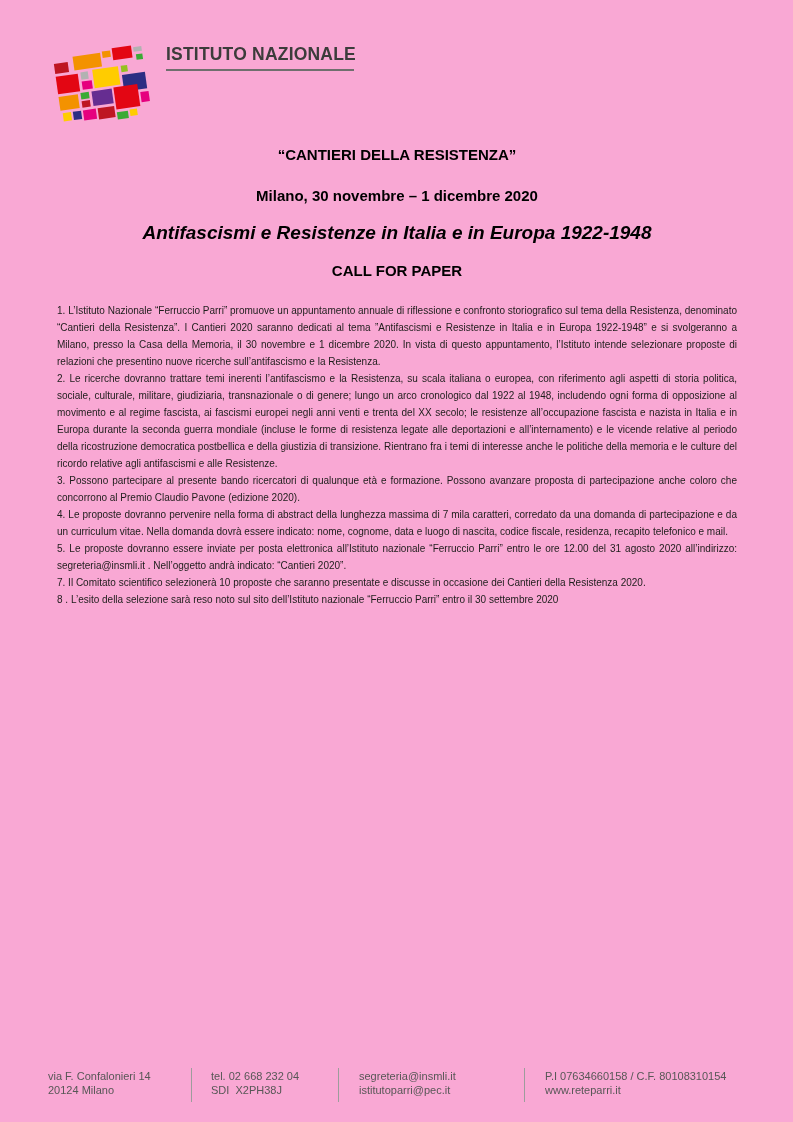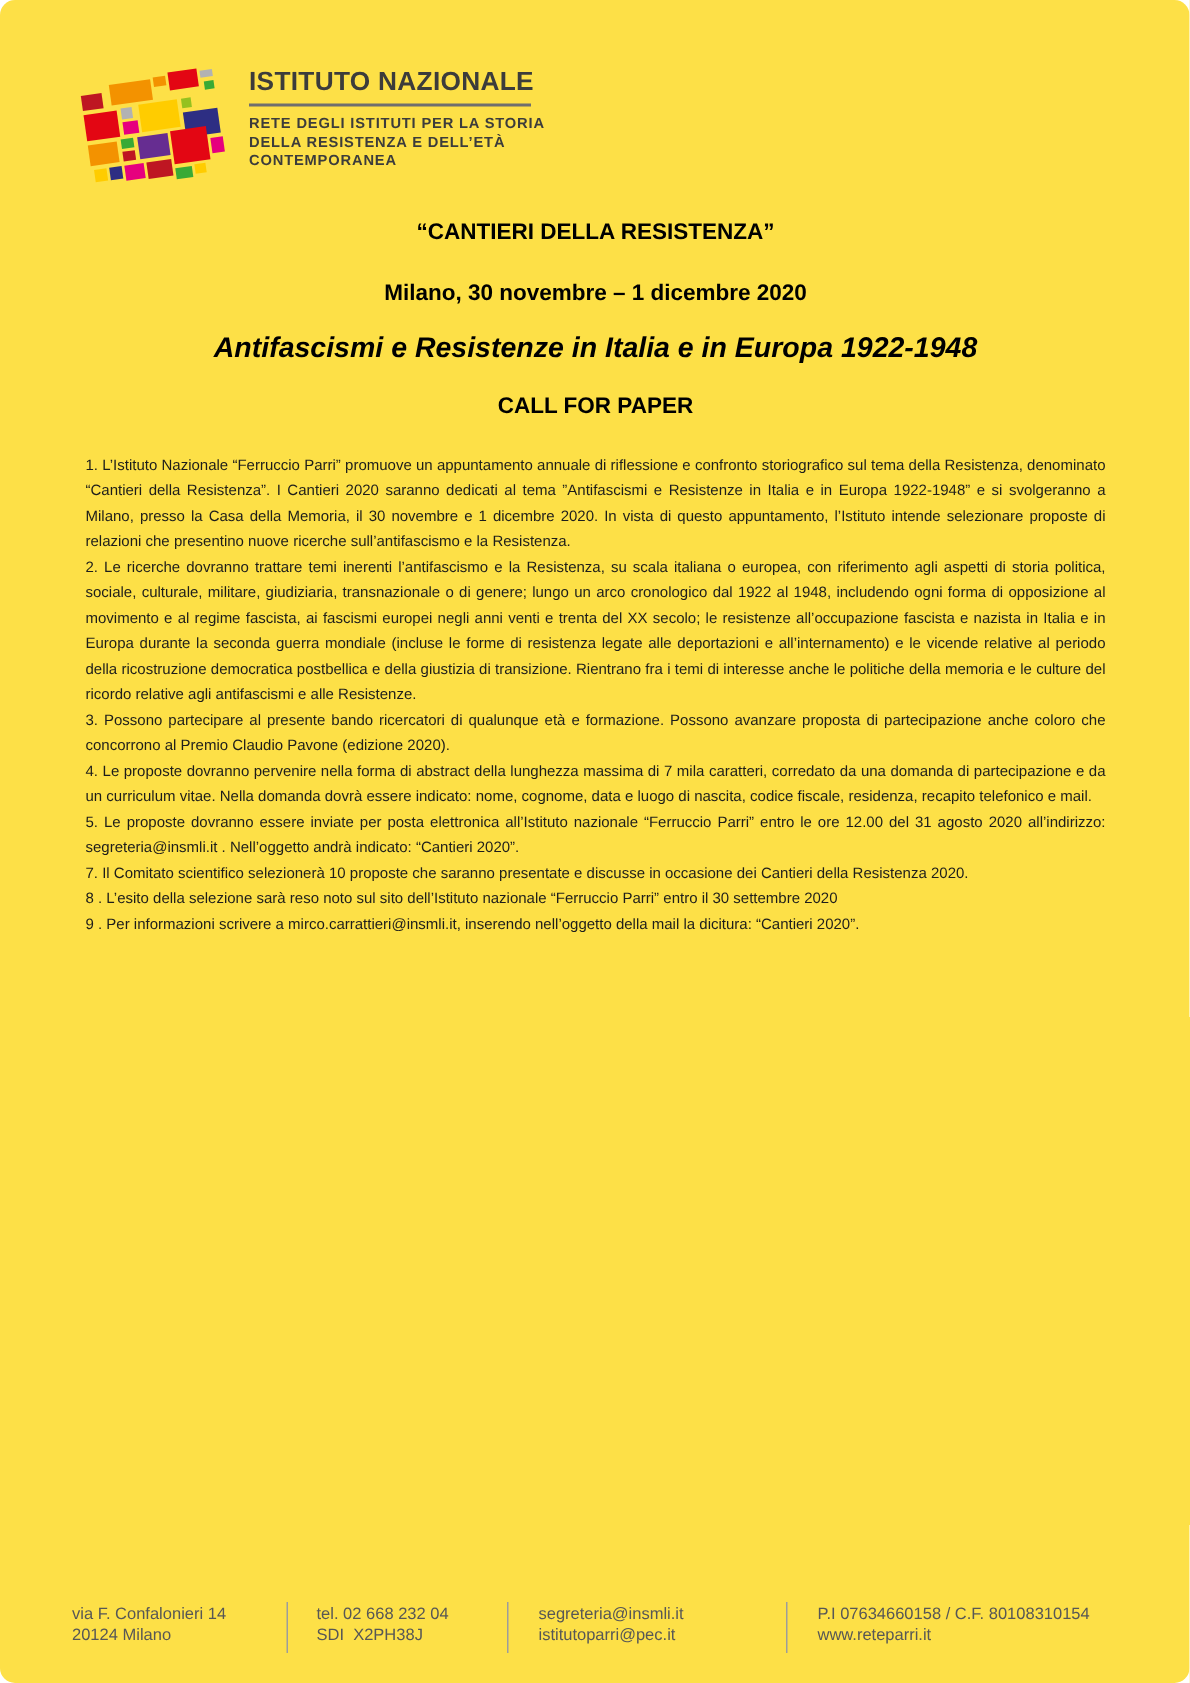--- a/index.html
+++ b/index.html
@@ -1,23 +1,22 @@
 <!DOCTYPE html>
 <html><head>
 <meta charset="utf-8">
 <style>
   html, body { margin: 0; padding: 0; background: #ffffff; }
   .page {
     position: relative;
     width: 793px;
     height: 1122px;
-    background: #fde047;
+    background: #f9a8d4;
     font-family: "Liberation Sans", sans-serif;
     overflow: hidden;
-    border-radius: 10px;
   }
 
   
   .letterhead {
     position: absolute;
     top: 38px;
     left: 52px;
     display: flex;
     align-items: flex-start;
     gap: 12px;
@@ -168,43 +167,37 @@
           <rect x="30" y="72" width="14" height="11" fill="#e6007e"></rect>
           <rect x="46" y="72" width="18" height="12" fill="#be1622"></rect>
           <rect x="66" y="79" width="12" height="8" fill="#3aaa35"></rect>
           <rect x="80" y="78" width="8" height="7" fill="#ffcc00"></rect>
         </g>
       </svg>
     </div>
     <div class="logo-text">
       <div class="logo-line1">ISTITUTO NAZIONALE</div>
       <div class="logo-rule"></div>
-      <div class="logo-tagline">
-        <div>RETE DEGLI ISTITUTI PER LA STORIA</div>
-        <div>DELLA RESISTENZA E DELL’ETÀ</div>
-        <div>CONTEMPORANEA</div>
-      </div>
     </div>
   </header>
 
   <main class="doc-col">
     <h1 class="doc-title">“CANTIERI DELLA RESISTENZA”</h1>
     <h2 class="doc-dateline">Milano, 30 novembre – 1 dicembre 2020</h2>
     <h2 class="doc-subject">Antifascismi e Resistenze in Italia e in Europa 1922-1948</h2>
     <h3 class="doc-call">CALL FOR PAPER</h3>
 
     <section class="doc-body">
       <p>1. L’Istituto Nazionale “Ferruccio Parri” promuove un appuntamento annuale di riflessione e confronto storiografico sul tema della Resistenza, denominato “Cantieri della Resistenza”. I Cantieri 2020 saranno dedicati al tema ”Antifascismi e Resistenze in Italia e in Europa 1922-1948” e si svolgeranno a Milano, presso la Casa della Memoria, il 30 novembre e 1 dicembre 2020. In vista di questo appuntamento, l’Istituto intende selezionare proposte di relazioni che presentino nuove ricerche sull’antifascismo e la Resistenza.</p>
       <p>2. Le ricerche dovranno trattare temi inerenti l’antifascismo e la Resistenza, su scala italiana o europea, con riferimento agli aspetti di storia politica, sociale, culturale, militare, giudiziaria, transnazionale o di genere; lungo un arco cronologico dal 1922 al 1948, includendo ogni forma di opposizione al movimento e al regime fascista, ai fascismi europei negli anni venti e trenta del XX secolo; le resistenze all’occupazione fascista e nazista in Italia e in Europa durante la seconda guerra mondiale (incluse le forme di resistenza legate alle deportazioni e all’internamento) e le vicende relative al periodo della ricostruzione democratica postbellica e della giustizia di transizione. Rientrano fra i temi di interesse anche le politiche della memoria e le culture del ricordo relative agli antifascismi e alle Resistenze.</p>
       <p>3. Possono partecipare al presente bando ricercatori di qualunque età e formazione. Possono avanzare proposta di partecipazione anche coloro che concorrono al Premio Claudio Pavone (edizione 2020).</p>
       <p>4. Le proposte dovranno pervenire nella forma di abstract della lunghezza massima di 7 mila caratteri, corredato da una domanda di partecipazione e da un curriculum vitae. Nella domanda dovrà essere indicato: nome, cognome, data e luogo di nascita, codice fiscale, residenza, recapito telefonico e mail.</p>
       <p>5. Le proposte dovranno essere inviate per posta elettronica all’Istituto nazionale “Ferruccio Parri” entro le ore 12.00 del 31 agosto 2020 all’indirizzo: segreteria@insmli.it . Nell’oggetto andrà indicato: “Cantieri 2020”.</p>
       <p>7. Il Comitato scientifico selezionerà 10 proposte che saranno presentate e discusse in occasione dei Cantieri della Resistenza 2020.</p>
       <p>8 . L’esito della selezione sarà reso noto sul sito dell’Istituto nazionale “Ferruccio Parri” entro il 30 settembre 2020</p>
-      <p>9 . Per informazioni scrivere a mirco.carrattieri@insmli.it, inserendo nell’oggetto della mail la dicitura: “Cantieri 2020”.</p>
     </section>
   </main>
 
   <footer class="footer">
     <div class="col col-address">
       <span class="line">via F. Confalonieri 14</span>
       <span class="line">20124 Milano</span>
     </div>
     <div class="divider"></div>
     <div class="col col-phone">

